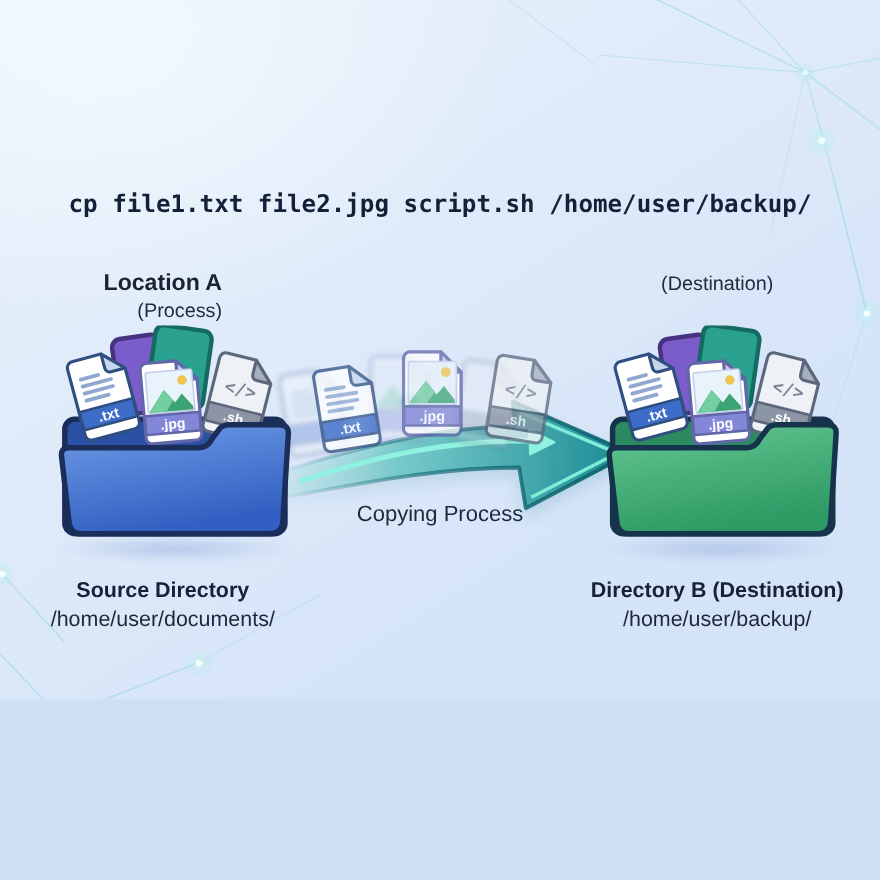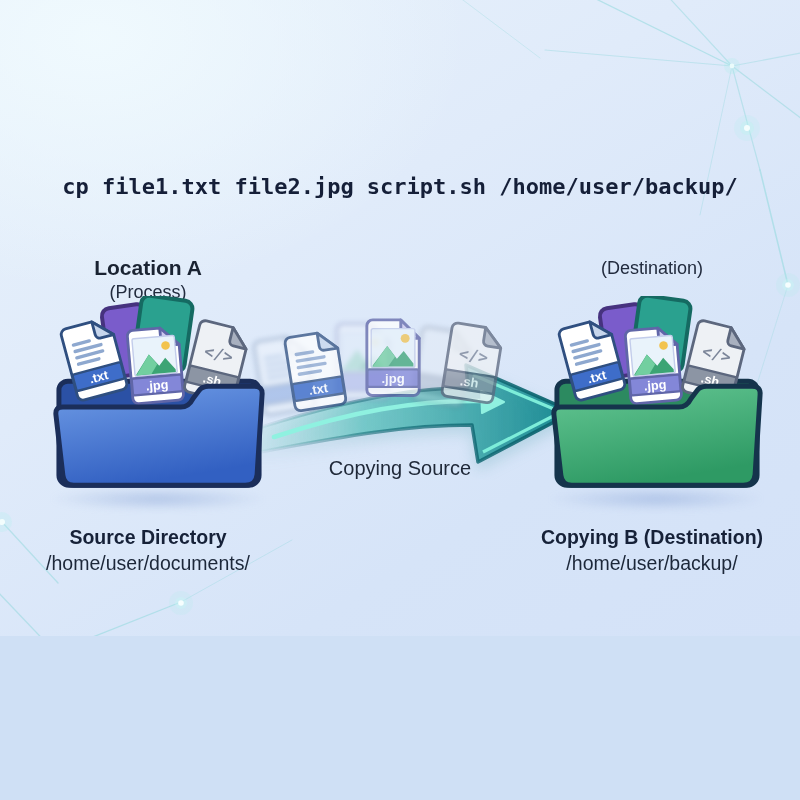--- a/index.html
+++ b/index.html
@@ -9,21 +9,21 @@
       radial-gradient(620px 420px at 12% 6%, rgba(240,250,254,.95) 0%, rgba(240,250,254,0) 60%),
       linear-gradient(148deg,#e8f2fb 0%,#e0ebfa 38%,#d6e4f8 72%,#d4e2f8 100%);
     font-family:"Liberation Sans",sans-serif;color:#1b2434;
   }
   .bg-net{position:absolute;inset:0;}
   .command{
     position:absolute;left:0;right:0;top:174px;text-align:center;
     font-family:"DejaVu Sans Mono",monospace;font-weight:700;font-size:22px;
     color:#151f38;letter-spacing:0;
   }
-  .loc-head{position:absolute;top:256px;text-align:center;transform:translateX(-50%);}
+  .loc-head{position:absolute;top:246px;text-align:right;transform:translateX(-50%);}
   .loc-title{font-size:21px;font-weight:700;color:#1a2332;line-height:1.15;}
   .loc-sub{font-size:18px;font-weight:400;color:#222b3e;margin-top:2px;}
   .folder-svg{position:absolute;width:238px;height:218px;}
   .arrow-svg{position:absolute;left:240px;top:295px;width:345px;height:185px;}
   .shadow{
     position:absolute;top:487px;width:216px;height:24px;border-radius:50%;
     background:radial-gradient(closest-side,rgba(148,173,219,.55),rgba(148,173,219,0));
     filter:blur(3px);
   }
   .copy-label{
@@ -229,24 +229,24 @@
       <text class="file-label" x="32" y="68">.jpg</text>
     </g>
     <g transform="translate(148,26) scale(0.95) rotate(14 32 42)">
       <use href="#sym-file-sh" width="64" height="84"></use>
       <text class="code-glyph" x="32" y="40">&lt;/&gt;</text>
       <text class="file-label" x="32" y="67">.sh</text>
     </g>
     <path d="M23,112 L142,112 Q150,112 154,104 L160,96 Q163,91 170,91 L216,91 Q225,91 224,100 L219,180 Q218,191 207,191 L34,191 Q24,191 23,181 L16,120 Q15,112 23,112 Z" fill="url(#gradGreenFront)" stroke="#15344c" stroke-width="5" stroke-linejoin="round"></path>
   </svg>
 
-  <div class="copy-label">Copying Source</div>
+  <div class="copy-label">Copying Process</div>
 
   <div class="cap" style="left:148px">
     <div class="cap-title">Source Directory</div>
     <div class="cap-path">/home/user/documents/</div>
   </div>
   <div class="cap" style="left:652px">
-    <div class="cap-title">Copying B (Destination)</div>
+    <div class="cap-title">Directory B (Destination)</div>
     <div class="cap-path">/home/user/backup/</div>
   </div>
 
 </div>
 
 </body></html>

